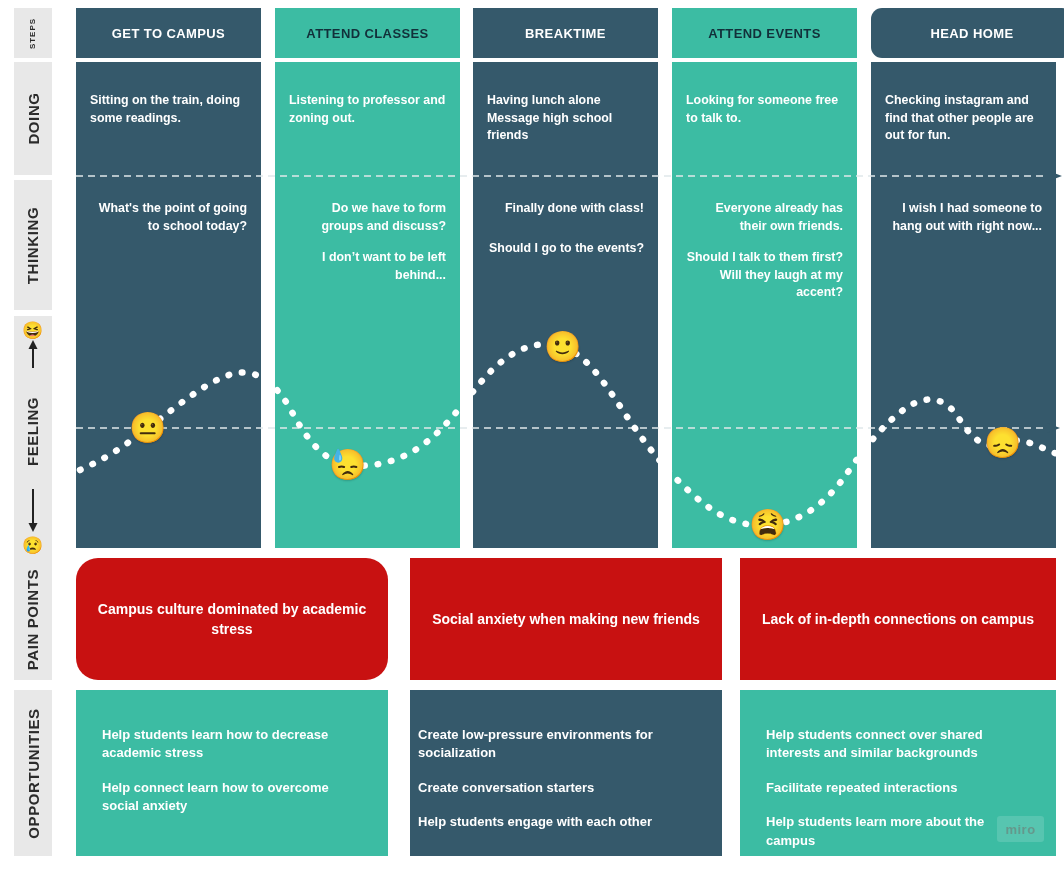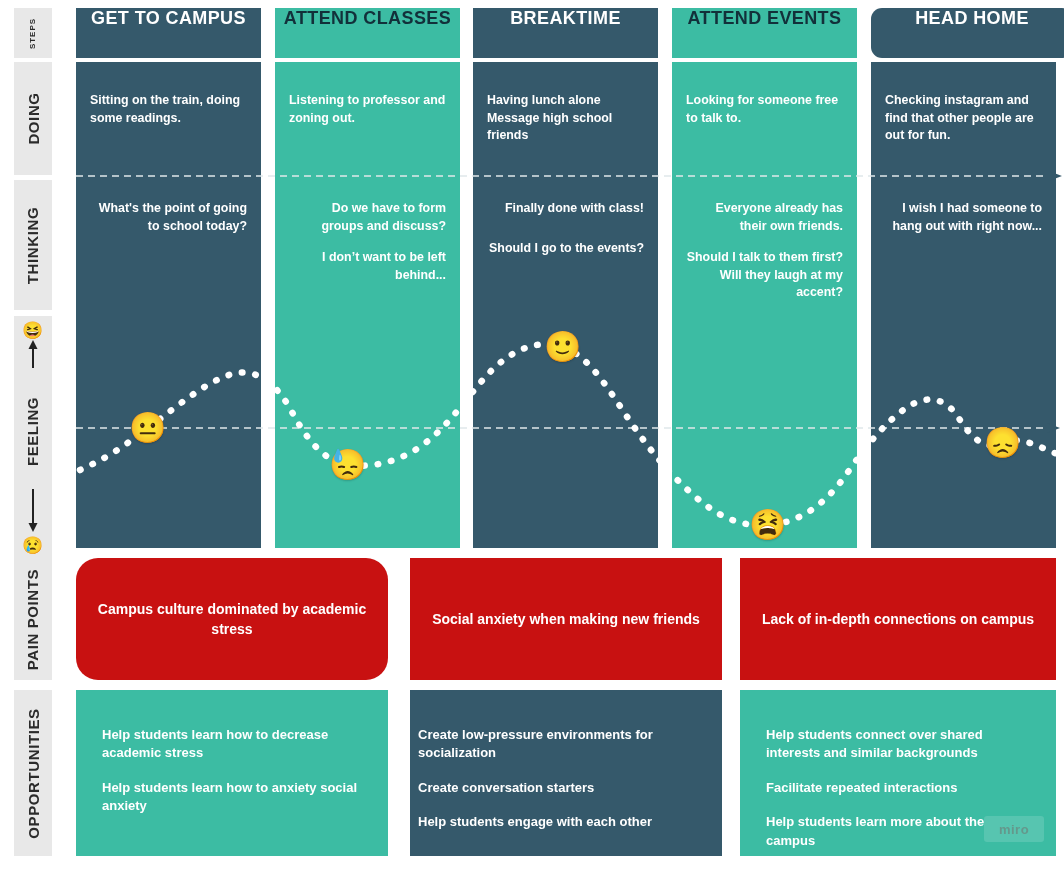--- a/index.html
+++ b/index.html
@@ -33,22 +33,22 @@
   .rail-feeling .mid{flex:1 1 auto;display:flex;align-items:center;justify-content:center;}
   .rail-feeling .mid .txt{font-size:15px;}
 
   
   .card{position:absolute;box-sizing:border-box;}
   .c-dark{background:#35596B;}
   .c-green{background:#3CBCA3;}
   .c-red{background:#C81111;}
 
   .head-tile{
-    display:flex;justify-content:center;
-    color:#ffffff;font-weight:bold;font-size:18px;letter-spacing:.4px;
+    display:flex;align-items:center;justify-content:center;
+    color:#ffffff;font-weight:bold;font-size:13px;letter-spacing:.4px;
   }
   .head-tile.on-green{color:#12303a;}
 
   .body-text{
     color:#ffffff;font-weight:bold;font-size:12.4px;line-height:1.42;
     padding:0 14px;
   }
   .doing-cell{padding-top:30px;}
   .thinking-cell{padding-top:14px;text-align:right;}
   .body-text p{margin:0 0 14px 0;}
@@ -66,21 +66,21 @@
   #feel-svg{position:absolute;left:0;top:0;pointer-events:none;}
   .emoji-marker{
     position:absolute;font-size:30px;line-height:1;
     transform:translate(-50%,-50%);
     text-shadow:0 1px 2px rgba(0,0,0,.18);
   }
 
   
   .watermark{
     position:absolute;right:12px;bottom:14px;
-    width:60px;height:26px;border-radius:3px;
+    width:47px;height:26px;border-radius:3px;
     background:rgba(255,255,255,.14);
     display:flex;align-items:center;justify-content:center;
     color:rgba(120,90,90,.42);font-size:13px;font-weight:bold;letter-spacing:.5px;margin-left:48px;
   }
 </style>
 </head>
 <body>
 
 <div id="map">
 
@@ -224,21 +224,21 @@
     </div>
   <div class="card pain-tile c-red" style="left:410px;top:558px;width:312px;height:122px;">
     <span>Social anxiety when making new friends</span>
     </div>
   <div class="card pain-tile c-red" style="left:740px;top:558px;width:316px;height:122px;">
     <span>Lack of in-depth connections on campus</span>
     </div>
 
   <div class="card opp-tile c-green" style="left:76px;top:690px;width:312px;height:166px;">
     <p>Help students learn how to decrease academic stress</p>
-    <p>Help students learn how to anxiety social anxiety</p>
+    <p>Help connect learn how to overcome social anxiety</p>
     </div>
 
   <div class="card opp-tile c-dark" style="left:410px;top:690px;width:312px;height:166px;padding-left:8px;">
     <p>Create low-pressure environments for socialization</p>
     <p>Create conversation starters</p>
     <p>Help students engage with each other</p>
     </div>
 
   <div class="card opp-tile c-green" style="left:740px;top:690px;width:316px;height:166px;">
     <p>Help students connect over shared interests and similar backgrounds</p>

